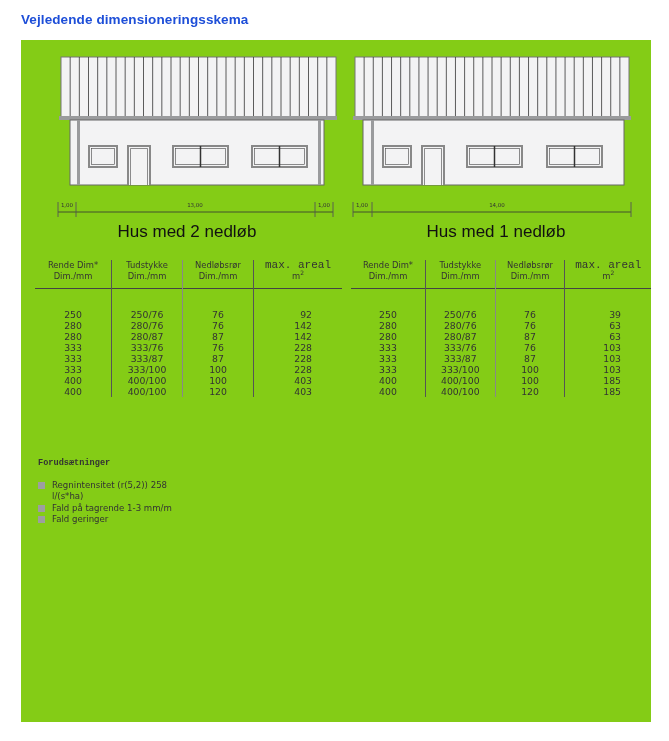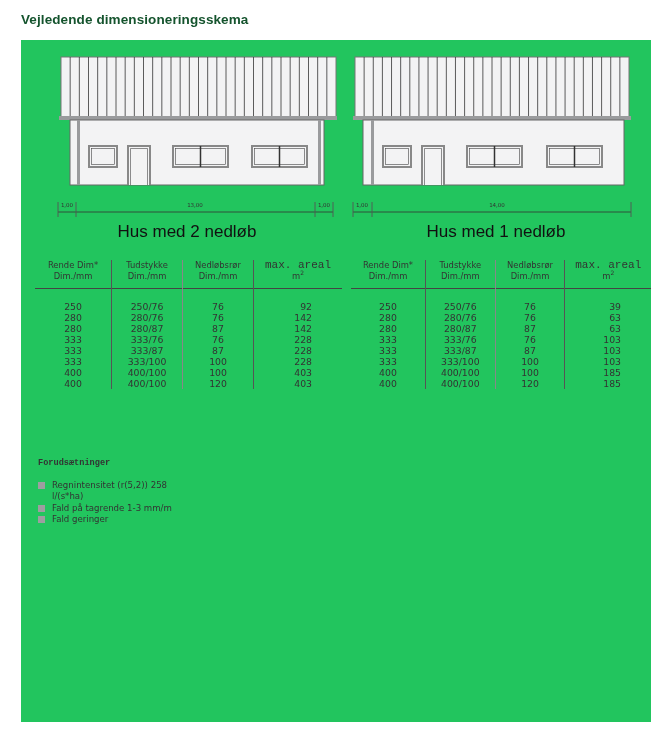--- a/index.html
+++ b/index.html
@@ -1,36 +1,36 @@
 <!DOCTYPE html>
 <html><head>
 <meta charset="utf-8">
 <style>
   html, body { margin: 0; padding: 0; background: #ffffff; }
   body { width: 669px; height: 741px; position: relative; overflow: hidden;
          font-family: "DejaVu Sans", sans-serif; color: #222; }
   .page-title { position: absolute; left: 21px; top: 12px; font-family: "Liberation Sans", sans-serif;
-                font-weight: bold; font-size: 13.5px; color: #14532d; letter-spacing: 0.1px; }
-  .panel { position: absolute; left: 21px; top: 40px; width: 630px; height: 682px; background: #22c55e; }
+                font-weight: bold; font-size: 13.5px; color: #1d4ed8; letter-spacing: 0.1px; }
+  .panel { position: absolute; left: 21px; top: 40px; width: 630px; height: 682px; background: #84cc16; }
   .house { position: absolute; top: 13px; }
   .house.left { left: 16px; width: 300px; }
   .house.right { left: 330px; width: 290px; }
   .house svg { display: block; }
   .house-title { position: absolute; font-family: "Liberation Sans", sans-serif; font-size: 17px; color: #111;
                  text-align: center; white-space: nowrap; }
   .table-wrap { position: absolute; }
   table.dim { border-collapse: collapse; font-family: "DejaVu Sans", sans-serif; font-size: 9.3px; color: #333; }
   table.dim th { font-weight: normal; font-size: 8.4px; line-height: 11px; padding: 0 4px 6px 4px; vertical-align: top;
                  color: #333; text-align: center; }
   table.dim th .hl2 { display: block; }
   table.dim th.area .hl1 { font-family: Liberation Mono, monospace; font-size: 11px; }
   table.dim thead tr { border-bottom: 1px solid #444; }
   table.dim td { padding: 0 4px; line-height: 11px; text-align: center; white-space: nowrap; }
   table.dim td.c4 { text-align: right; padding-right: 30px; }
-  table.dim tbody tr:first-child td { padding-top: 12px; }
+  table.dim tbody tr:first-child td { padding-top: 20px; }
   table.dim .c1 { border-right: 1px solid #555; }
   table.dim .c2 { border-right: 1.5px solid #888; }
   table.dim .c3 { border-right: 1px solid #555; }
   sup { font-size: 6px; vertical-align: 4px; line-height: 0; }
   .assumptions { position: absolute; left: 17px; top: 418px; width: 152px; font-size: 8.6px; color: #333; line-height: 11.5px; }
   .assumptions h3 { margin: 0 0 10px 0; font-size: 8.6px; font-weight: bold; color: #333; font-family: Liberation Mono, monospace; }
   .assumptions ul { list-style: none; margin: 0; padding: 0; }
   .assumptions li { position: relative; padding-left: 14px; }
   .bullet { position: absolute; left: 0; top: 2px; width: 7px; height: 7px; background: #9d9ea0; }
   .note { position: absolute; left: 165px; top: 441px; width: 140px; font-size: 8.6px; line-height: 11.5px;

